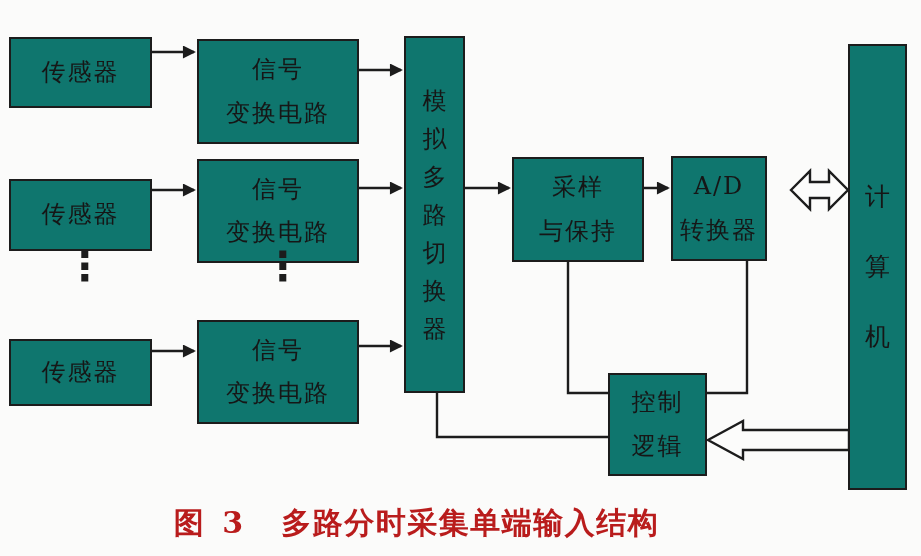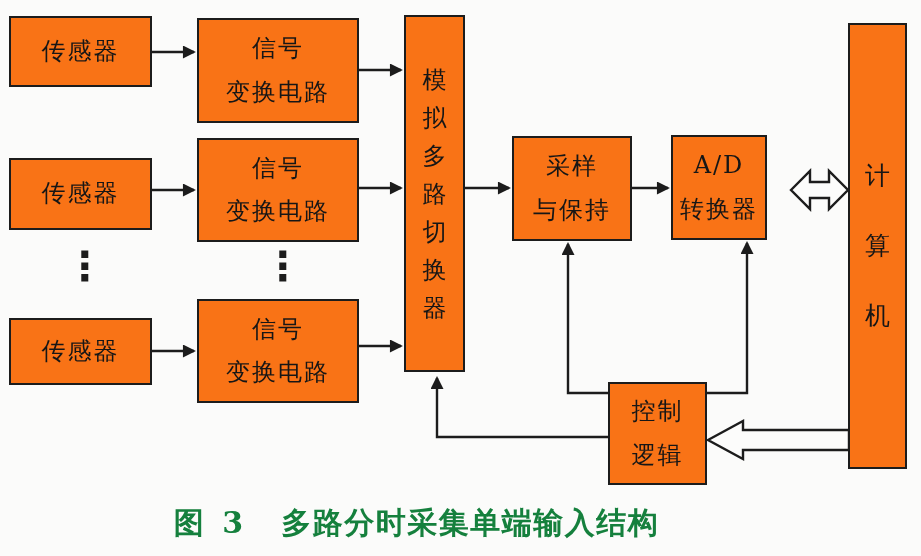--- a/index.html
+++ b/index.html
@@ -9,56 +9,57 @@
     font-family:"DejaVu Serif","Liberation Serif",serif;
     color:#161616;
     overflow:hidden;
   }
   .canvas { position:relative; width:921px; height:556px; }
   .wires { position:absolute; left:0; top:0; z-index:1; }
   .box {
     position:absolute; z-index:2;
     box-sizing:border-box;
     border:2.5px solid #1c1c1c;
-    background:#f97316;
+    background:#0f766e;
     display:flex; align-items:center; justify-content:center;
     text-align:center;
     white-space:pre-line;
     font-size:24px;
     line-height:1.8;
     letter-spacing:2px;
+    margin-top:21px;
   }
   #sensor1 { left:9px;  top:16px;  width:143px; height:71px; }
   #sensor2 { left:9px;  top:158px; width:143px; height:72px; }
   #sensor3 { left:9px;  top:318px; width:143px; height:67px; }
   #conv1   { left:197px; top:18px;  width:162px; height:105px; }
   #conv2   { left:197px; top:138px; width:162px; height:104px; }
   #conv3   { left:197px; top:299px; width:162px; height:104px; }
   #mux     { left:404px; top:15px;  width:61px;  height:357px;
              line-height:38px; letter-spacing:0; font-size:24px; }
-  #sh      { left:512px; top:136px; width:120px; height:105px; }
+  #sh      { left:512px; top:136px; width:132px; height:105px; }
   #adc     { left:671px; top:135px; width:96px; height:105px; }
-  #ctrl    { left:608px; top:382px; width:99px;  height:103px; }
+  #ctrl    { left:608px; top:352px; width:99px;  height:103px; }
   #computer{ left:848px; top:23px;  width:59px;  height:446px;
              line-height:70px; letter-spacing:0; font-size:25px; }
   .dots {
     position:absolute; z-index:2;
     width:28px; text-align:center;
     font-size:40px; line-height:40px; font-weight:700;
     font-family:"DejaVu Sans","Liberation Sans",sans-serif;
     color:#1c1c1c;
   }
   #dots1 { left:65px;  top:246px; }
   #dots2 { left:263px; top:246px; }
   .caption {
     position:absolute; z-index:2;
     left:0; top:503px; width:833px;
     text-align:center;
     font-size:30px; font-weight:700;
-    color:#15803d;
+    color:#b91c1c;
   }
   .caption .prefix { margin-right:34px; letter-spacing:4px; }
   .caption .title  { letter-spacing:1.5px; }
 </style>
 </head>
 <body>
 
 <div class="canvas">
 
   <svg class="wires" width="921" height="556" viewBox="0 0 921 556">

